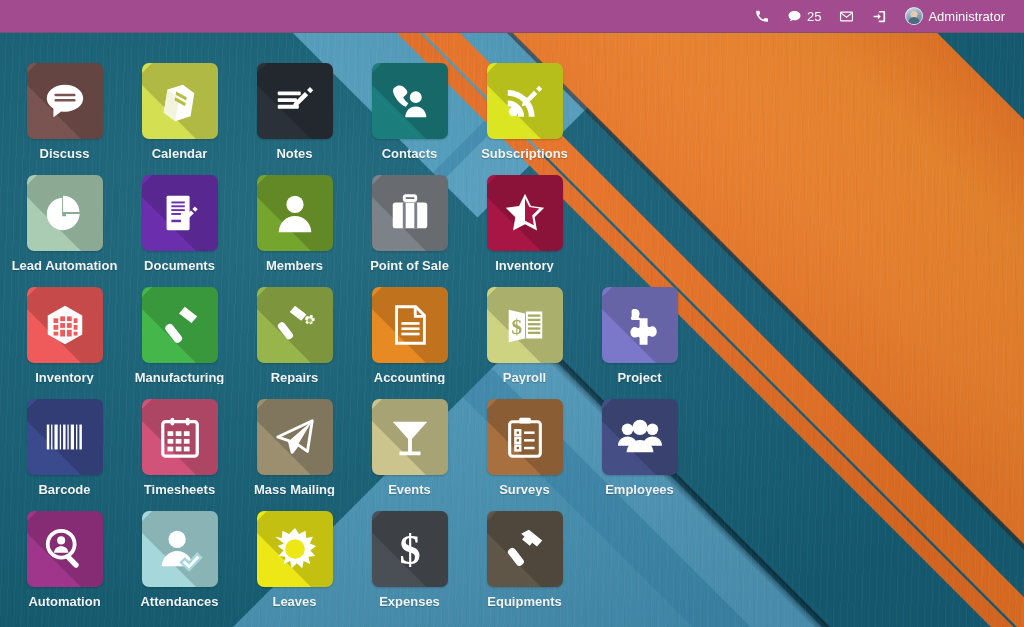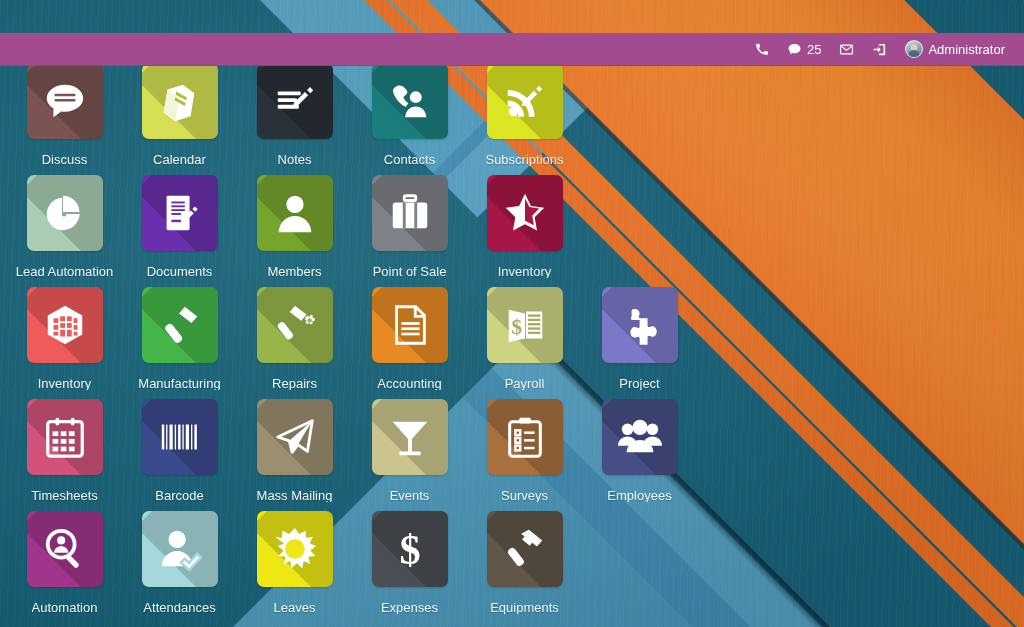--- a/index.html
+++ b/index.html
@@ -96,21 +96,20 @@
   }
 
   
   #topbar {
     position: absolute; left: 0; top: 0; width: 1024px; height: 33px;
     background: #a24b8e;
     z-index: 30;
     display: flex; align-items: center; justify-content: flex-end;
     padding-right: 10px;
     border-bottom: 1px solid #7d4f73;
-    margin-top: 33px;
   }
   .tb-item {
     display: flex; align-items: center; gap: 5px;
     color: #ffffff; font-size: 13px; line-height: 1;
     padding: 0 9px; height: 33px; cursor: pointer;
     text-decoration: none; white-space: nowrap;
   }
   .tb-item svg { display: block; }
   .tb-count { font-size: 13px; color: #fff; }
   .tb-avatar {
@@ -159,25 +158,26 @@
     transform-origin: top left;
     pointer-events: none;
   }
   .glyph {
     position: relative; z-index: 2;
     width: 48px; height: 48px;
     display: flex; align-items: center; justify-content: center;
   }
   .glyph svg { width: 46px; height: 46px; display: block; }
   .app-label {
-    margin-top: 14px;
+    margin-top: 8px;
     color: #f0f5f8; font-size: 13px; line-height: 1;
     text-align: center; max-width: 112px;
     white-space: nowrap; overflow: hidden; text-overflow: ellipsis;
     text-shadow: 0 1px 1px rgba(0,0,0,.25);
+    font-weight: bold;
   }
 </style>
 </head>
 <body>
 
 <div id="wallpaper">
   <div class="wp-layer wp-paleblue"></div>
   <div class="wp-layer wp-darkblue-tr"></div>
   <div class="wp-layer wp-lightsheet"></div>
   <div class="wp-layer wp-teal"></div>
@@ -486,20 +486,39 @@
             <path d="M20 6c3.8 0 6 2.4 6 5.2 0 1.6-1 2.4-1 3.6 0 1 .8 1.6 2 1.6h8v8c0 1.2.6 2 1.6 2 1.2 0 2-1 3.6-1 2.8 0 5.2 2.2 5.2 6s-2.4 6-5.2 6c-1.6 0-2.4-1-3.6-1-1 0-1.6.8-1.6 2v8H26v-7c0-1.2-.6-2-1.6-2-1.2 0-2 1-3.6 1-2.8 0-5.2-2.2-5.2-6s2.4-6 5.2-6c1.6 0 2.4 1 3.6 1 1 0 1.6-.8 1.6-2v-7h-8c-1.2 0-2-.6-2-1.6 0-1.2 1-2 1-3.6C17 8.4 16.2 6 20 6z" transform="translate(-4,0) scale(0.92) translate(4,2)"></path>
           </svg>
         </span>
       </span>
       <span class="app-label">Project</span>
     </a>
   </div>
 
   <div class="app-row">
     <a class="app-cell" href="#">
+      <span class="tile" style="background:#3b4a8c">
+        <span class="glyph">
+          <svg viewBox="0 0 48 48" fill="#fff">
+            <rect x="5" y="11" width="2.6" height="26"></rect>
+              <rect x="9.5" y="11" width="1.4" height="26"></rect>
+            <rect x="13" y="11" width="3.4" height="26"></rect>
+              <rect x="18.5" y="11" width="1.4" height="26"></rect>
+            <rect x="22" y="11" width="2.6" height="26"></rect>
+              <rect x="26.5" y="11" width="1.4" height="26"></rect>
+            <rect x="30" y="11" width="3.4" height="26"></rect>
+              <rect x="35.5" y="11" width="1.4" height="26"></rect>
+            <rect x="39" y="11" width="2.6" height="26"></rect>
+          </svg>
+        </span>
+      </span>
+      <span class="app-label">Barcode</span>
+    </a>
+
+    <a class="app-cell" href="#">
       <span class="tile" style="background:#d1537a">
         <span class="glyph">
           <svg viewBox="0 0 48 48">
             <rect x="14" y="4" width="4" height="8" rx="2" fill="#fff"></rect>
             <rect x="30" y="4" width="4" height="8" rx="2" fill="#fff"></rect>
             <rect x="6" y="8" width="36" height="36" rx="3" fill="none" stroke="#fff" stroke-width="3.4"></rect>
             <g fill="#fff">
               <rect x="11" y="18" width="6" height="5"></rect>
                 <rect x="19.5" y="18" width="6" height="5"></rect>
               <rect x="28" y="18" width="6" height="5"></rect>
@@ -511,39 +530,20 @@
                 <rect x="19.5" y="34" width="6" height="5"></rect>
               <rect x="28" y="34" width="6" height="5"></rect>
             </g>
           </svg>
         </span>
       </span>
       <span class="app-label">Timesheets</span>
     </a>
 
     <a class="app-cell" href="#">
-      <span class="tile" style="background:#3b4a8c">
-        <span class="glyph">
-          <svg viewBox="0 0 48 48" fill="#fff">
-            <rect x="5" y="11" width="2.6" height="26"></rect>
-              <rect x="9.5" y="11" width="1.4" height="26"></rect>
-            <rect x="13" y="11" width="3.4" height="26"></rect>
-              <rect x="18.5" y="11" width="1.4" height="26"></rect>
-            <rect x="22" y="11" width="2.6" height="26"></rect>
-              <rect x="26.5" y="11" width="1.4" height="26"></rect>
-            <rect x="30" y="11" width="3.4" height="26"></rect>
-              <rect x="35.5" y="11" width="1.4" height="26"></rect>
-            <rect x="39" y="11" width="2.6" height="26"></rect>
-          </svg>
-        </span>
-      </span>
-      <span class="app-label">Barcode</span>
-    </a>
-
-    <a class="app-cell" href="#">
       <span class="tile" style="background:#9b8f70">
         <span class="glyph">
           <svg viewBox="0 0 48 48">
             <path d="M42 7L6 24l12 4 3 12 6-8 10 7z" fill="none" stroke="#fff" stroke-width="3" stroke-linejoin="round"></path>
             <path d="M42 7L18 28l3 12 6-8z" fill="#fff"></path>
           </svg>
         </span>
       </span>
       <span class="app-label">Mass Mailing</span>
     </a>

